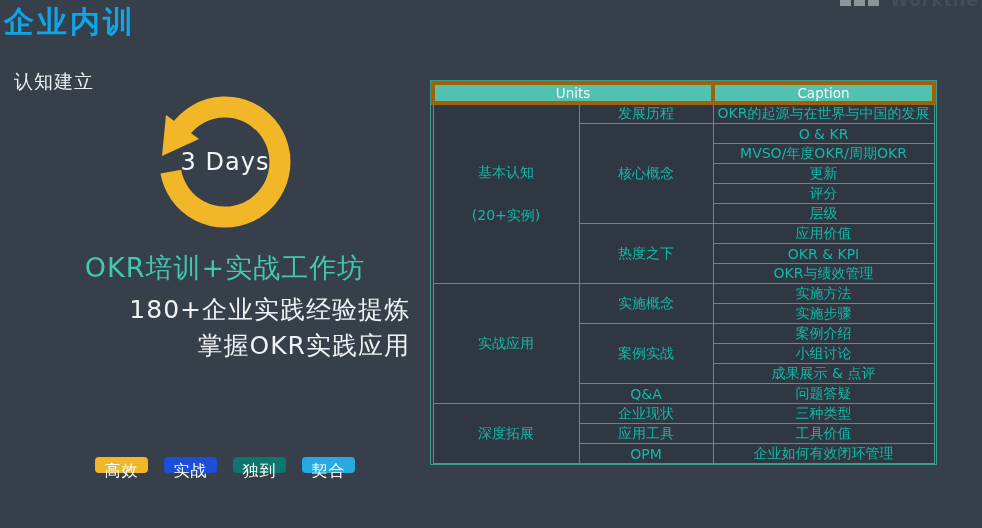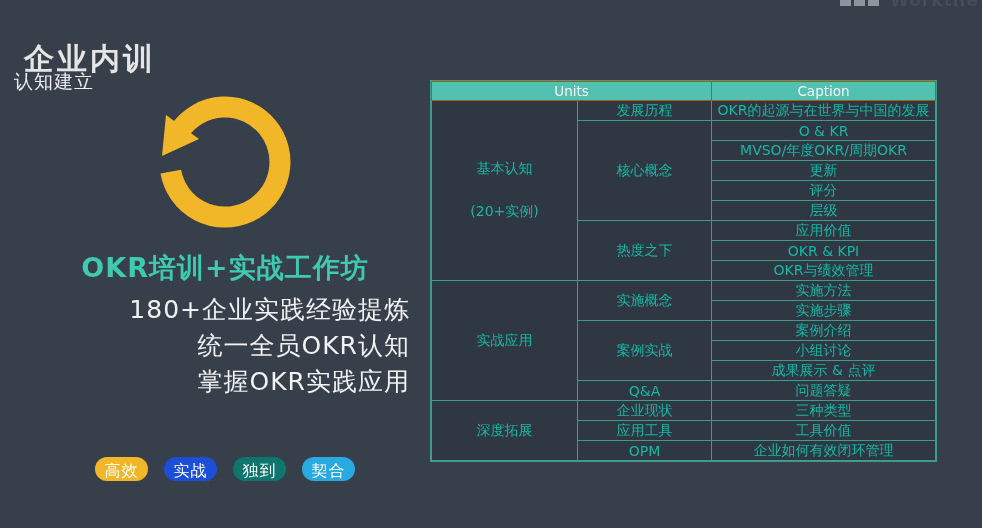--- a/index.html
+++ b/index.html
@@ -6,24 +6,23 @@
   html,body { width:982px; height:528px; }
   body {
     position:relative;
     background:#373F4A;
     overflow:hidden;
     font-family:"DejaVu Sans","Liberation Sans",sans-serif;
     color:#EFF1F2;
   }
 
   .page-title {
-    position:absolute; left:24px; top:2px;
+    position:absolute; left:4px; top:2px;
     font-size:30px; font-weight:bold; letter-spacing:3px;
-    color:#e5e5e5;
-    margin-top:37px;
+    color:#0ea5e9;
   }
   .page-subtitle {
     position:absolute; left:14px; top:57px;
     font-size:19px; color:#ECEEF0; letter-spacing:1px;margin-top:12px;
   }
 
   
   .logo {
     position:absolute; left:840px; top:-6px; height:16px;
     display:flex; align-items:flex-start; gap:3px;
@@ -36,45 +35,45 @@
 
   
   .ring-wrap { position:absolute; left:140px; top:86px; width:170px; height:156px; }
   .ring-label {
     position:absolute; left:0; top:62px; width:170px;
     text-align:center; font-size:24px; color:#F4F6F7; letter-spacing:1px;
   }
 
   .promo-heading {
     position:absolute; left:40px; top:250px; width:370px;
-    text-align:center; font-size:27px; font-weight:bold;
+    text-align:center; font-size:27px; font-weight:normal;
     color:#3EC9B0; letter-spacing:1px;
   }
   .promo-points { position:absolute; left:40px; top:292px; width:370px; }
   .promo-point {
     height:36px; line-height:36px; text-align:right;
     font-size:25px; color:#F0F2F3; letter-spacing:1px;
   }
 
   .badges { position:absolute; left:95px; top:457px; display:flex; gap:16px; }
   .badge {
-    min-width:53px; height:24px; padding:0 0;
-    border-radius:12px; color:#FFFFFF;
+    min-width:53px; height:16px; padding:0 0;
+    border-radius:4px; color:#FFFFFF;
     font-size:16px; line-height:28px; text-align:center; letter-spacing:1px;
   }
 
   
   .table-wrap {
     position:absolute; left:430px; top:80px; width:507px;
     border:1px solid #3E9C8C;
   }
   table.course { width:100%; border-collapse:collapse; table-layout:fixed; }
   table.course th {
     background:#53C1AF; color:#F5F7F7; font-weight:normal;
-    font-size:13.5px; height:19px; border:1px solid #a16207;
+    font-size:13.5px; height:19px; border:4px solid #a16207;
   }
   table.course td {
     border:1px solid #3E9C8C; background:#2E3742;
     font-size:14px; color:#14b8a6; text-align:center;
     height:20px; padding:0 2px; overflow:hidden; white-space:nowrap;
   }
   td.unit-group { font-size:14.5px; }
   .group-note { margin-top:25px; font-size:14px; }
 </style>
 </head>
@@ -88,27 +87,27 @@
   <span class="logo-sq"></span>
   <span class="logo-sq"></span>
   <span class="logo-text">Worktile</span>
 </div>
 
 <div class="ring-wrap">
   <svg width="170" height="156" viewBox="0 0 170 156">
     <path d="M 30.8 85.6 A 55 55 0 1 0 40.0 44.4" fill="none" stroke="#F2B629" stroke-width="21"></path>
     <polygon points="22,70 59,53 26,29" fill="#F2B629"></polygon>
   </svg>
+  <div class="ring-label">3 Days</div>
 </div>
 
 <div class="promo-heading">OKR培训+实战工作坊</div>
 
 <div class="promo-points">
   <div class="promo-point">180+企业实践经验提炼</div>
-  <div class="promo-point">统一全员OKR认知</div>
   <div class="promo-point">掌握OKR实践应用</div>
 </div>
 
 <div class="badges">
   <span class="badge" style="background: rgb(242, 182, 41);">高效</span>
   <span class="badge" style="background: #1d4ed8;">实战</span>
   <span class="badge" style="background: #0f766e;">独到</span>
   <span class="badge" style="background: rgb(40, 169, 224);">契合</span>
 </div>
 

